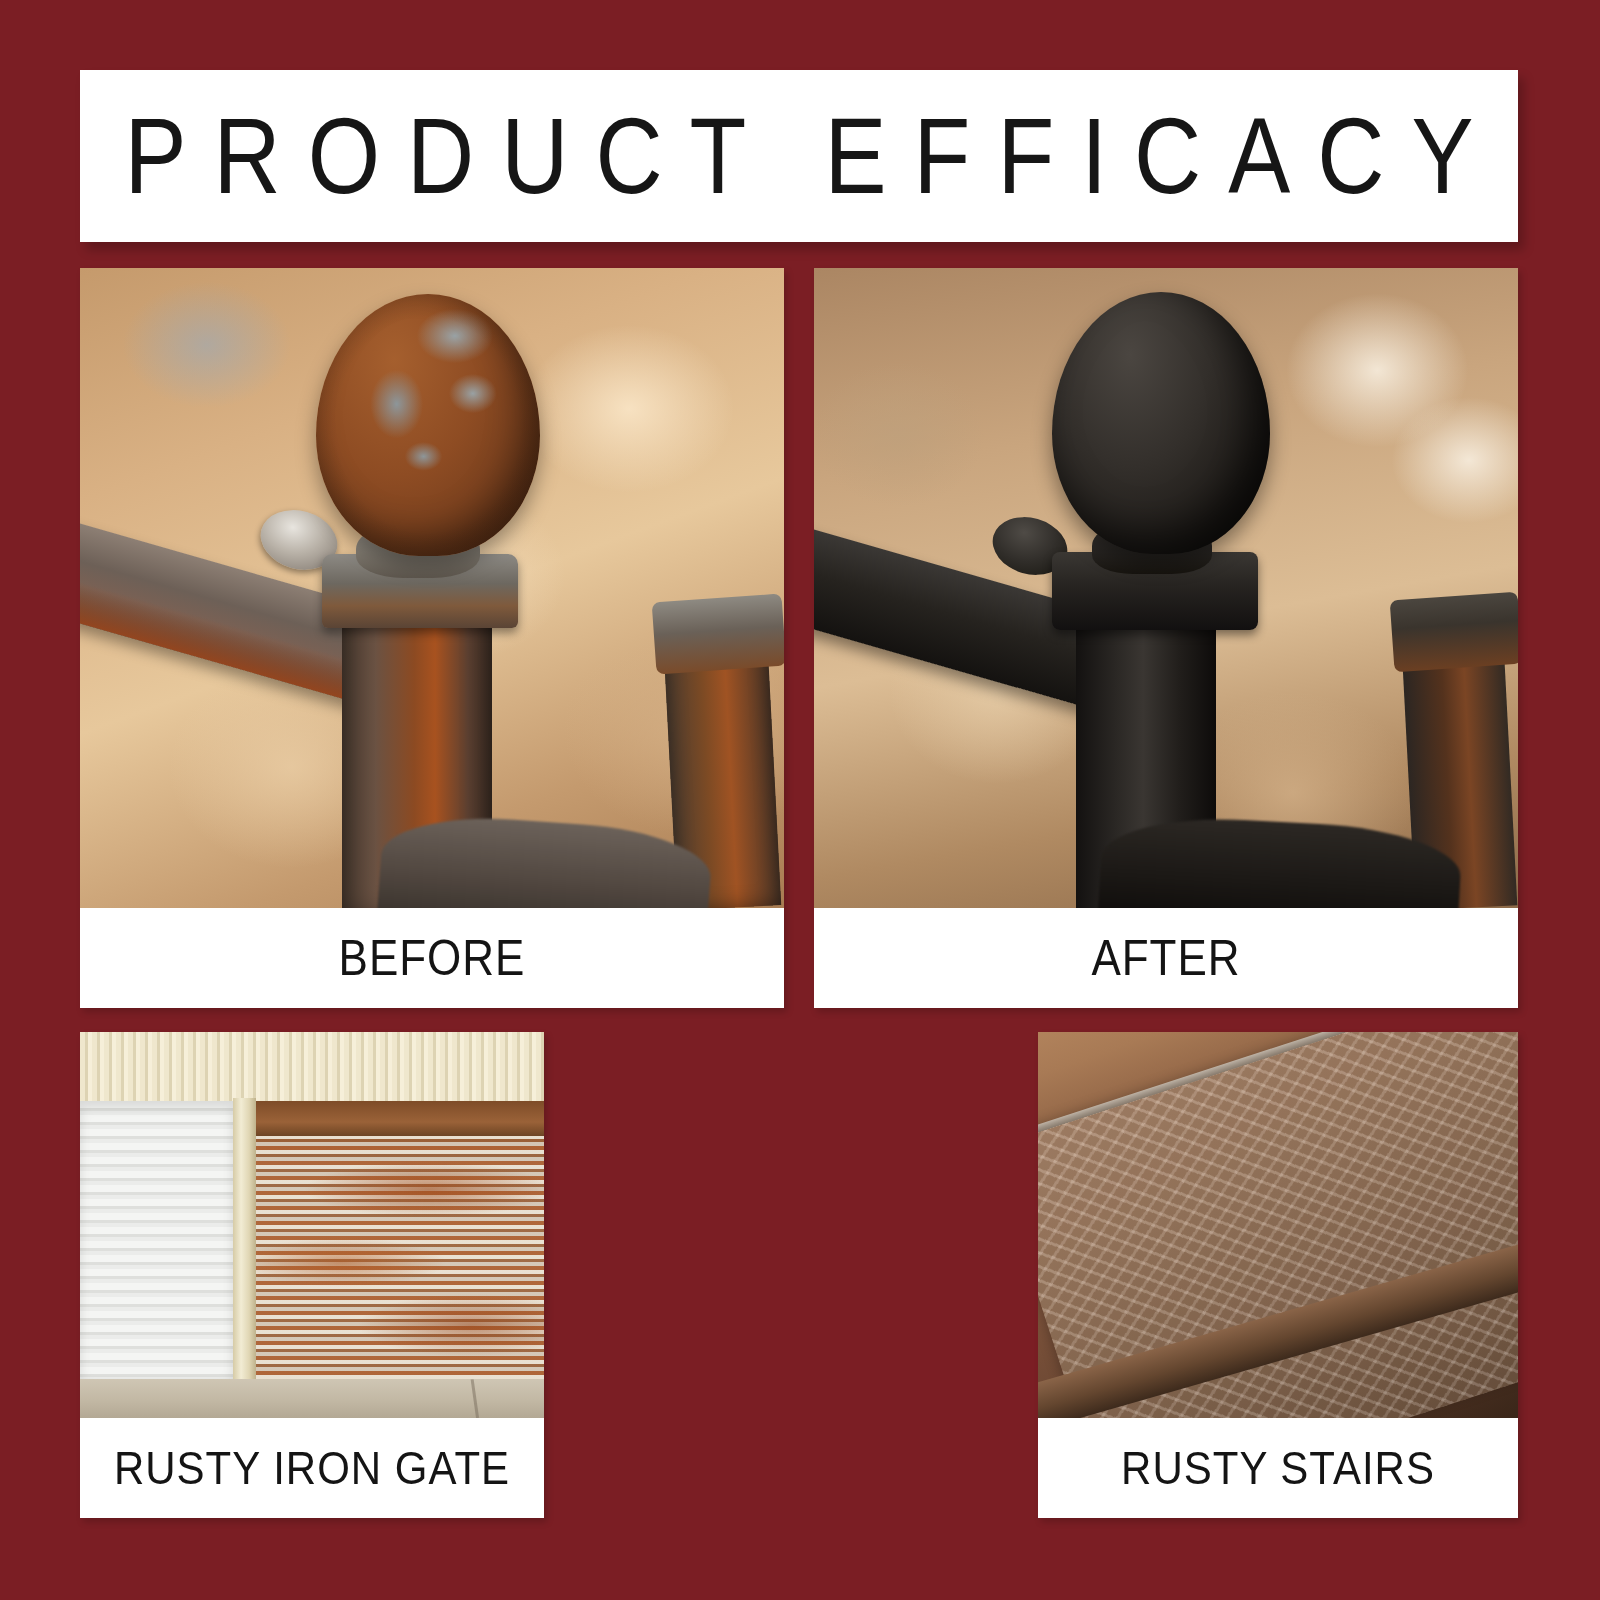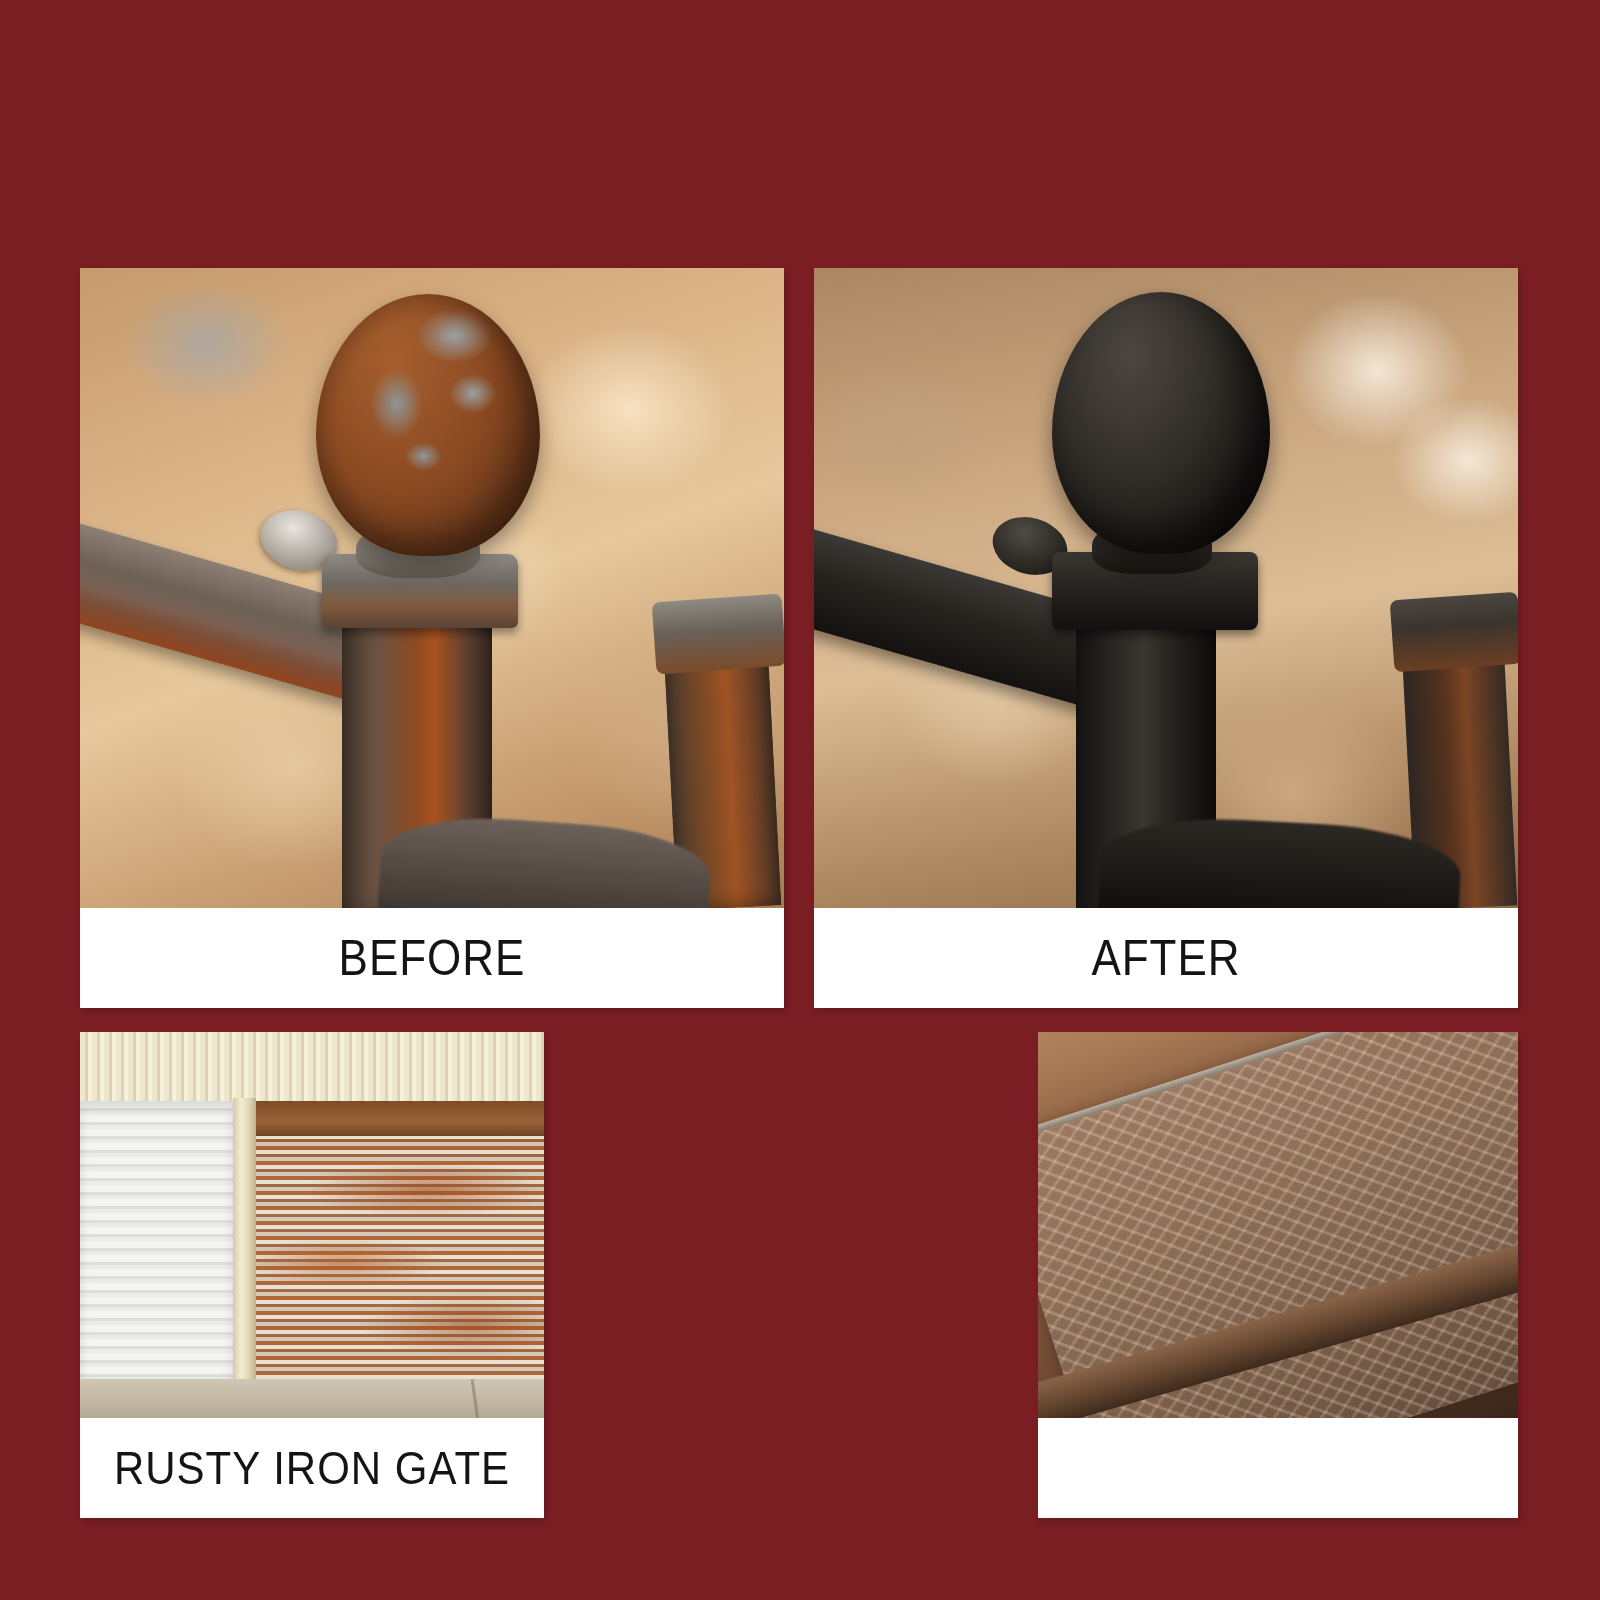--- a/index.html
+++ b/index.html
@@ -542,20 +542,23 @@
     background: linear-gradient(180deg, #8a6448 0%, #64462f 55%, #3d2a1c 100%);
     transform: rotate(-16deg);
     transform-origin: left bottom;
   }
 </style>
 </head>
 <body>
 
 <div id="poster">
 
+  <div class="header-card">
+    <div class="header-title">PRODUCT EFFICACY</div>
+  </div>
 
   <div class="card card-before">
     <div class="photo ph-before">
       <div class="b-rail">
         <div class="b-rail-rust"></div>
       </div>
       <div class="b-bolt"></div>
       <div class="b-post2"></div>
       <div class="b-cap2"></div>
       <div class="b-post"></div>
@@ -613,15 +616,18 @@
       <div class="st-stringer">
         <div class="st-stringer-moss"></div>
       </div>
       <div class="st-top-tread">
         <div class="st-top-speckle"></div>
       </div>
       <div class="st-plate-edge"></div>
       <div class="st-plate"></div>
       <div class="st-bottom-rail"></div>
     </div>
+    <div class="caption">
+      <div class="caption-text">RUSTY STAIRS</div>
+    </div>
   </div>
 
 </div>
 
 </body></html>

